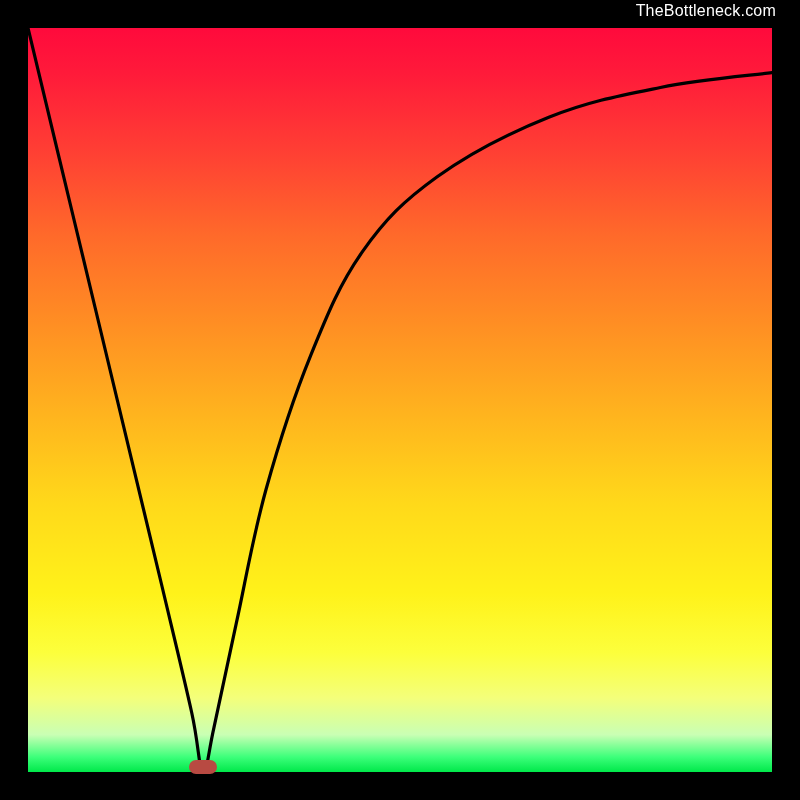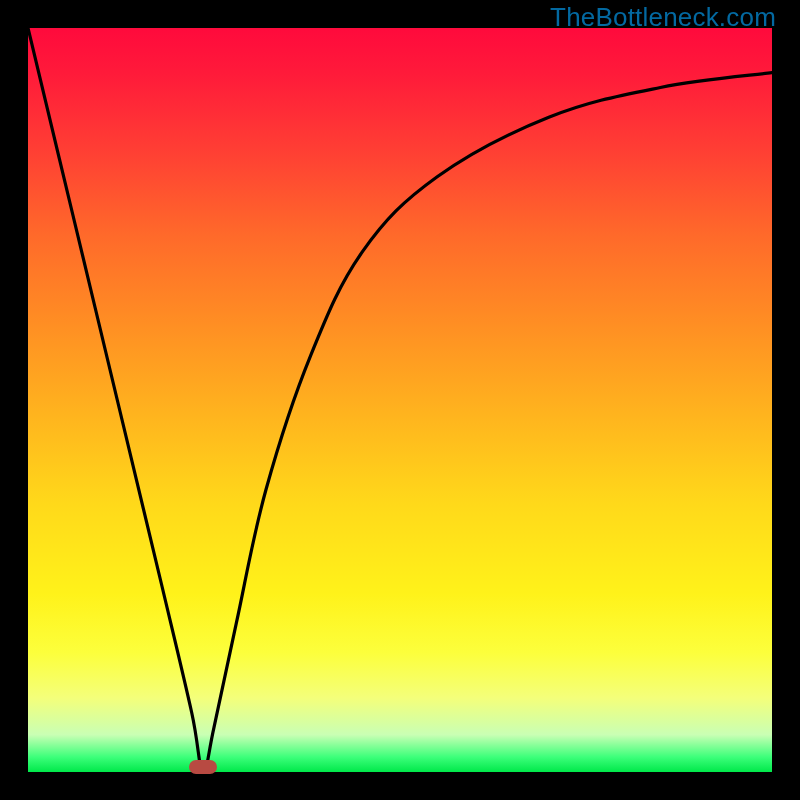--- a/index.html
+++ b/index.html
@@ -30,22 +30,22 @@
       #f4ff7a 90%,
       #c9ffb4 95%,
       #3cff7a 98%,
       #00e84a 100%
     );
   }
   .watermark {
     position: absolute;
     top: 2px;
     right: 24px;
-    color: #0369a1;
-    font-size: 26px;
+    color: #ffffff;
+    font-size: 16px;
     font-weight: 500;
     letter-spacing: 0.2px;
     user-select: none;
   }
   svg.overlay {
     position: absolute;
     left: 0;
     top: 0;
     width: 744px;
     height: 744px;

